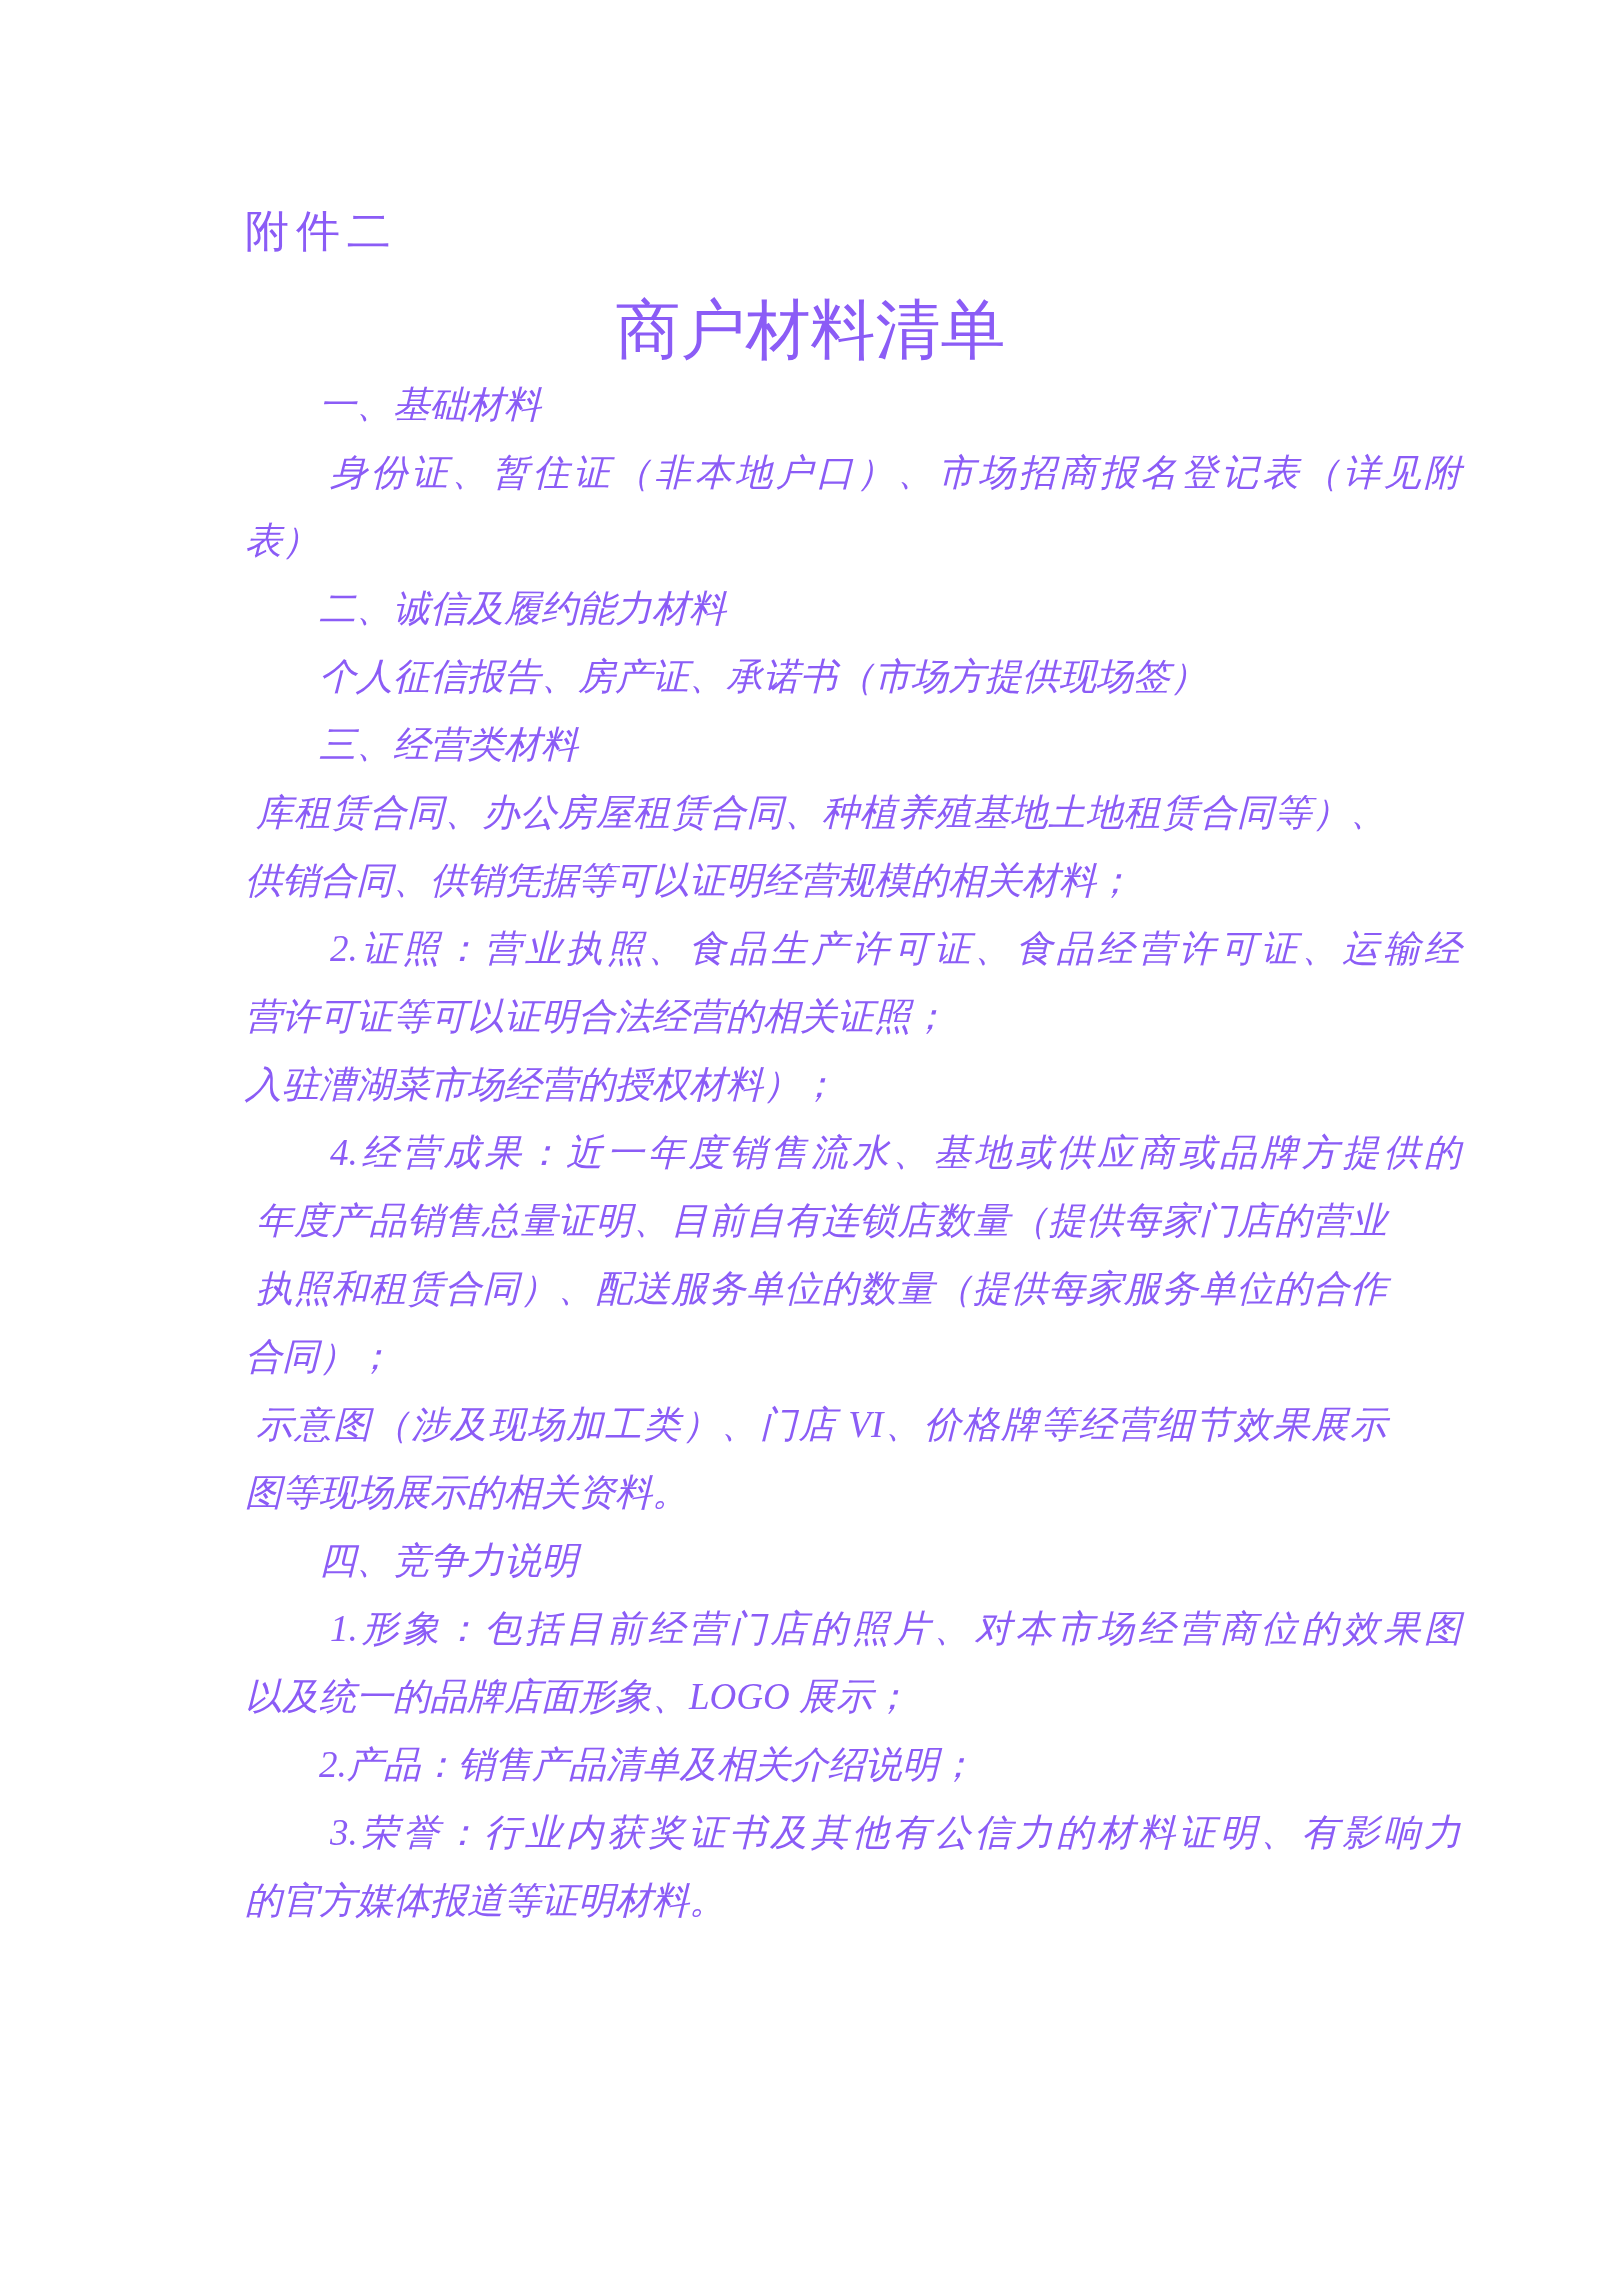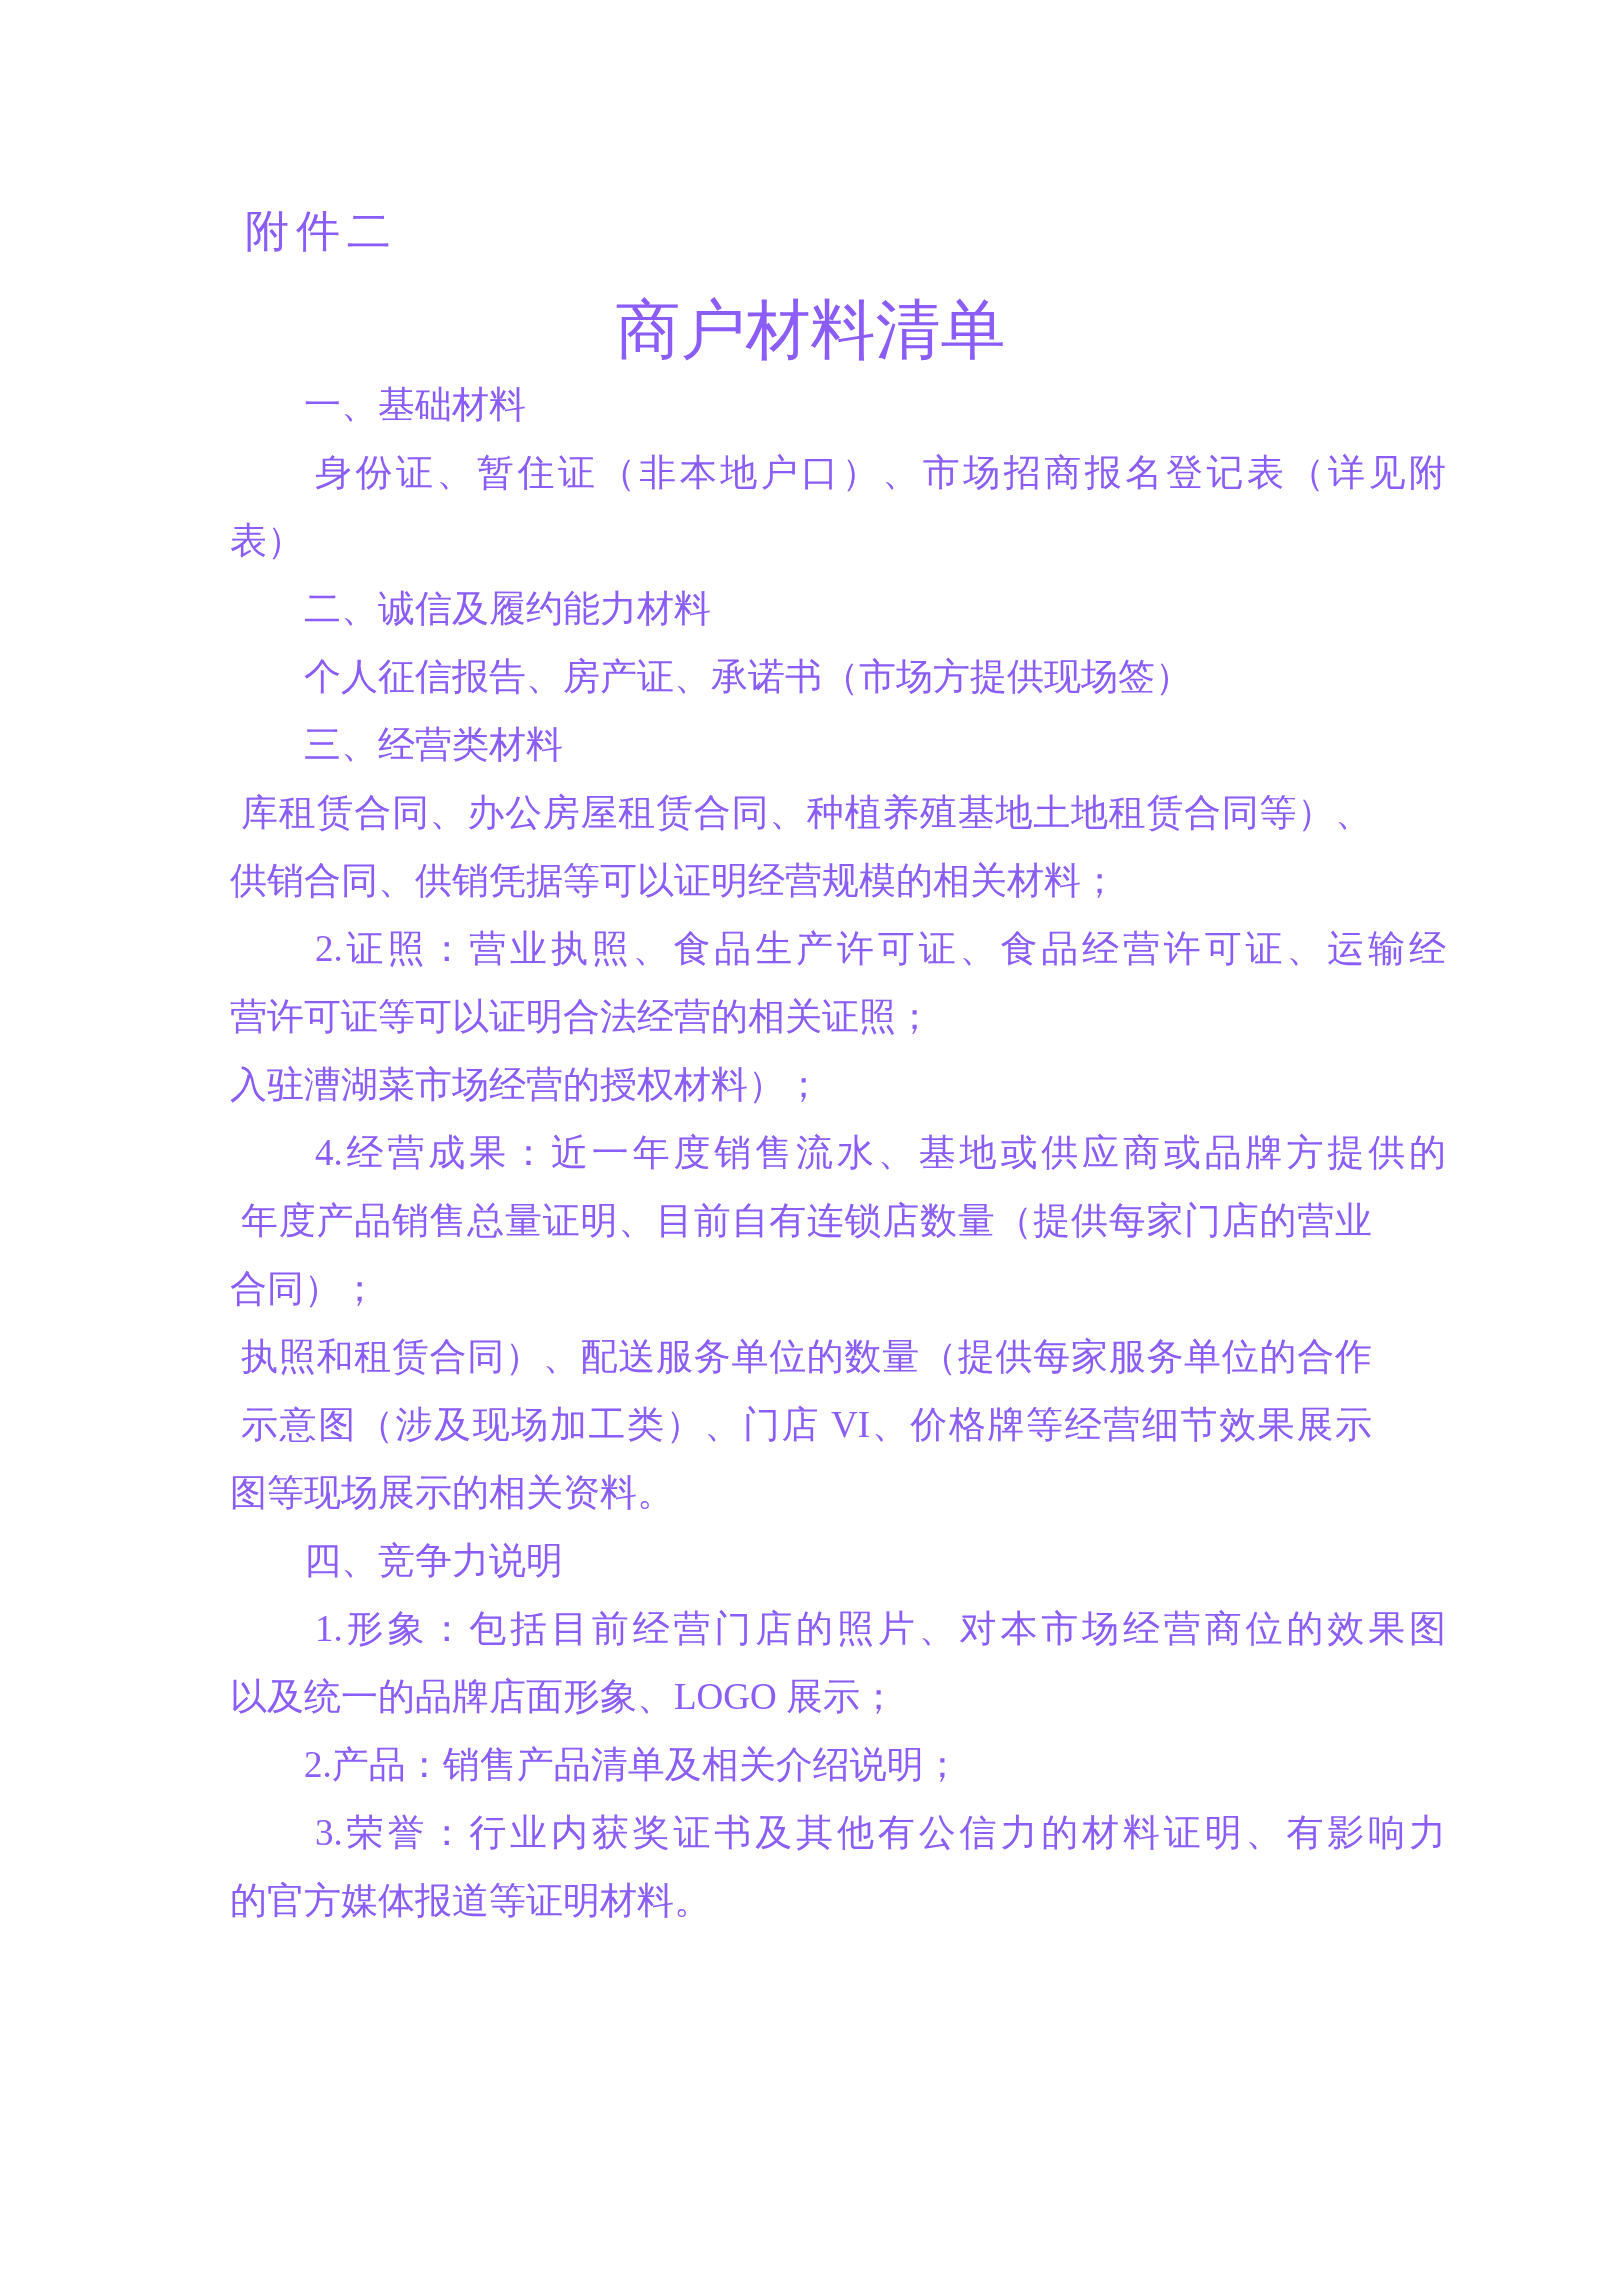--- a/index.html
+++ b/index.html
@@ -30,25 +30,26 @@
     left: 245px;
     top: 298px;
     width: 1131px;
     font-size: 65px;
     line-height: 1;
     text-align: center;
     white-space: nowrap;
   }
   .doc-body {
     position: absolute;
-    left: 230px;
+    left: 245px;
     top: 371px;
     width: 1131px;
     font-size: 37px;
     line-height: 68px;
+    font-style: italic;
   }
   .line {
     width: 100%;
   }
   .line.indent {
     padding-left: 74px;
   }
   .line.fill {
     text-align: justify;
     text-align-last: justify;
@@ -73,22 +74,22 @@
       <div class="line indent nofill">二、诚信及履约能力材料</div>
       <div class="line indent nofill">个人征信报告、房产证、承诺书（市场方提供现场签）</div>
       <div class="line indent nofill">三、经营类材料</div>
       <div class="line fill">库租赁合同、办公房屋租赁合同、种植养殖基地土地租赁合同等）、</div>
       <div class="line nofill">供销合同、供销凭据等可以证明经营规模的相关材料；</div>
       <div class="line indent fill">2.证照：营业执照、食品生产许可证、食品经营许可证、运输经</div>
       <div class="line nofill">营许可证等可以证明合法经营的相关证照；</div>
       <div class="line nofill">入驻漕湖菜市场经营的授权材料）；</div>
       <div class="line indent fill">4.经营成果：近一年度销售流水、基地或供应商或品牌方提供的</div>
       <div class="line fill">年度产品销售总量证明、目前自有连锁店数量（提供每家门店的营业</div>
+      <div class="line fill">执照和租赁合同）、配送服务单位的数量（提供每家服务单位的合作</div>
       <div class="line nofill">合同）；</div>
-      <div class="line fill">执照和租赁合同）、配送服务单位的数量（提供每家服务单位的合作</div>
       <div class="line fill">示意图（涉及现场加工类）、门店 VI、价格牌等经营细节效果展示</div>
       <div class="line nofill">图等现场展示的相关资料。</div>
       <div class="line indent nofill">四、竞争力说明</div>
       <div class="line indent fill">1.形象：包括目前经营门店的照片、对本市场经营商位的效果图</div>
       <div class="line nofill">以及统一的品牌店面形象、LOGO 展示；</div>
       <div class="line indent nofill">2.产品：销售产品清单及相关介绍说明；</div>
       <div class="line indent fill">3.荣誉：行业内获奖证书及其他有公信力的材料证明、有影响力</div>
       <div class="line nofill">的官方媒体报道等证明材料。</div>
     </div>
 </div>

